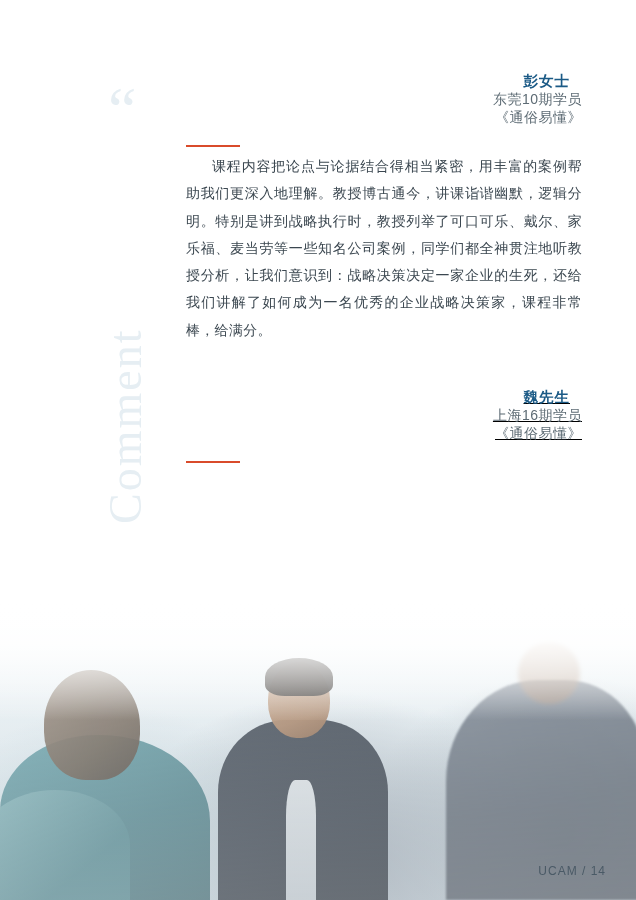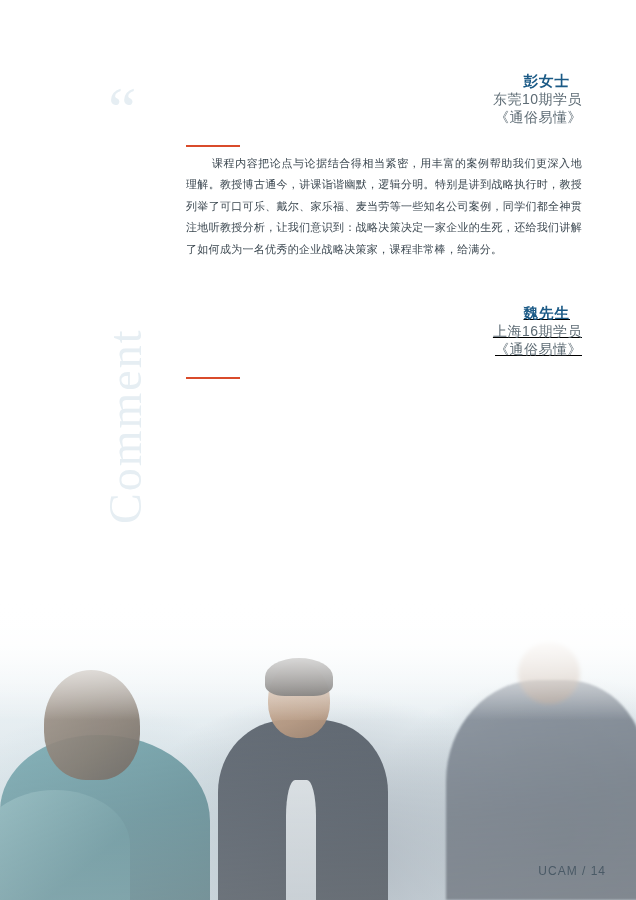--- a/index.html
+++ b/index.html
@@ -94,21 +94,21 @@
   .name-underline {
     position: relative;
     top: 4px;
     width: 54px;
     height: 2px;
     background: #d94b2b;
     margin-bottom: 10px;
   }
 
   .comment-body {
-    font-size: 11px;
+    font-size: 14px;
     line-height: 1.95;
     color: #3b4750;
     text-align: justify;
     text-indent: 26px;
     letter-spacing: 0.3px;
   }
 
   
   .photo {
     position: absolute;

